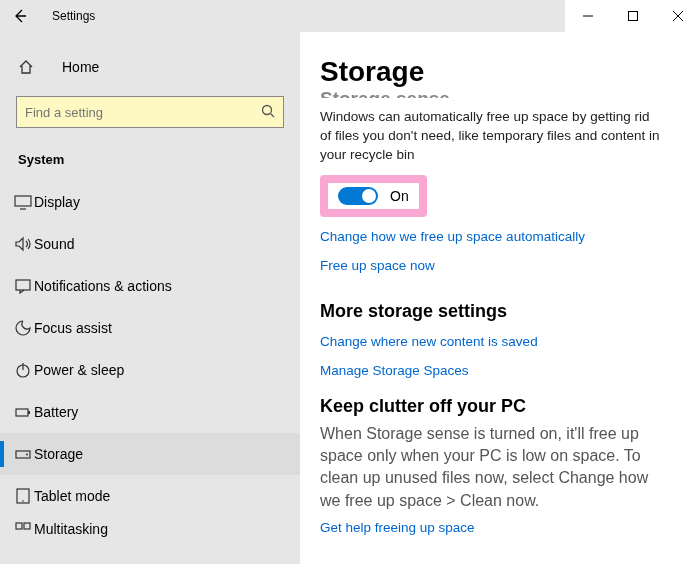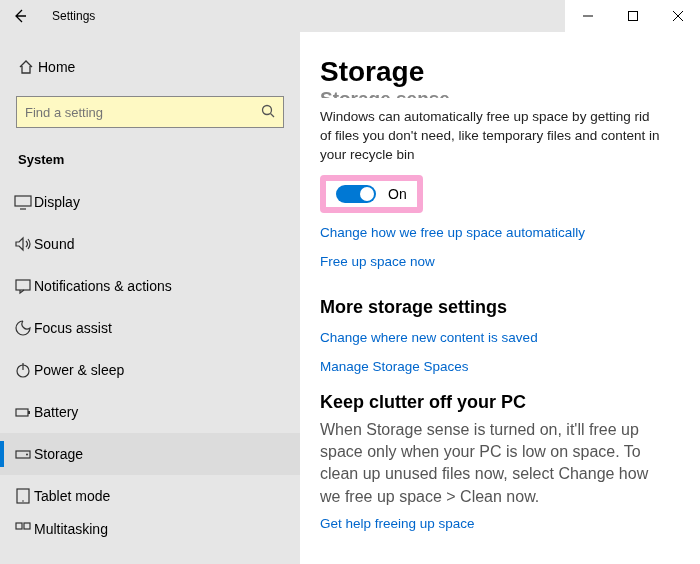--- a/index.html
+++ b/index.html
@@ -55,21 +55,21 @@
     width: 300px;
     background: #e6e6e6;
     padding-top: 18px;
     overflow: hidden;
   }
   .home-item {
     display: flex;
     align-items: center;
     height: 34px;
     padding-left: 18px;
-    gap: 4px;
+    gap: 28px;
   }
   .home-icon { width: 16px; height: 16px; display:flex; align-items:center; justify-content:center; }
   .searchbox {
     margin: 12px 16px;
     height: 32px;
     border: 1.2px solid #888;
     background: #fef9c3;
     display: flex;
     align-items: center;
     padding: 0 8px;
@@ -134,21 +134,21 @@
     font-size: 13.5px;
     color: #222;
     line-height: 1.4;
     margin-bottom: 10px;
     max-width: 340px;
   }
   .toggle-row {
     display: flex;
     align-items: center;
     gap: 12px;
-    border: 6px solid #f9a8d4;
+    border: 8px solid #f9a8d4;
     border-radius: 4px;
     padding: 4px 10px;
     width: max-content;
     margin-bottom: 12px;
   }
   .toggle {
     width: 40px;
     height: 18px;
     background: #0078d4;
     border-radius: 10px;

